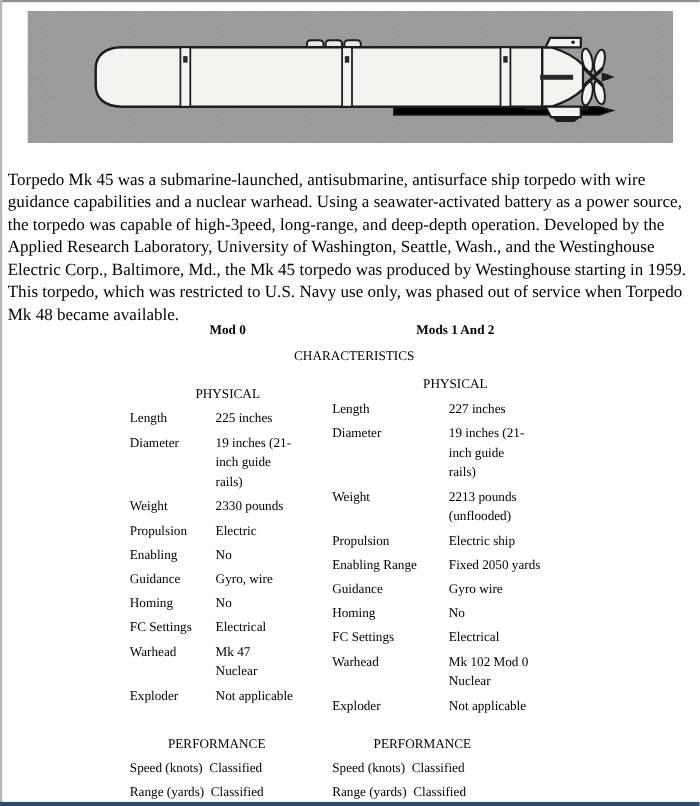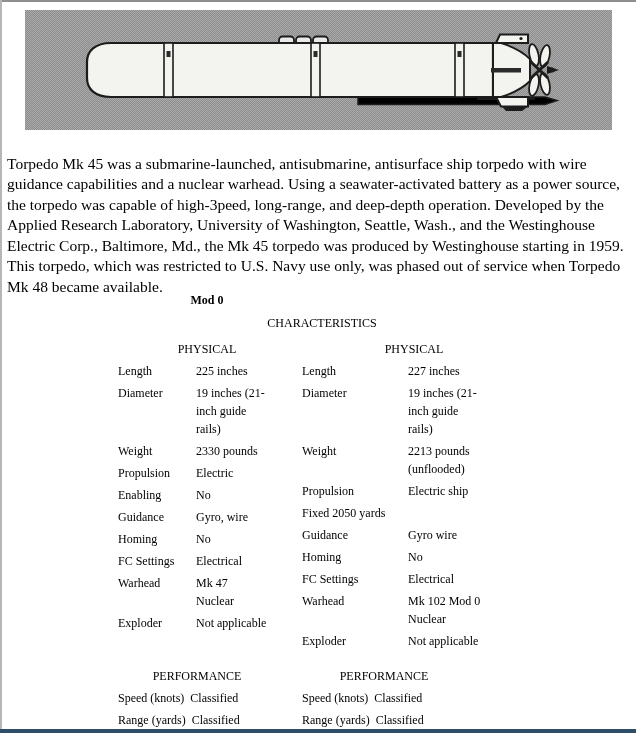--- a/index.html
+++ b/index.html
@@ -27,21 +27,21 @@
     font-size: 15.5px; line-height: 20.6px;
   }
 
   
   .chars { position: absolute; left: 118px; top: 291px; font-size: 12px; line-height: 18px; }
   .mod-headers { display: flex; }
   .mod-h { font-weight: bold; text-align: center; }
   .mod-h.left  { width: 178px; }
   .mod-h.right { width: 224px; margin-left: 6px; }
   .char-title { width: 408px; text-align: center; margin-top: 5px; }
-  .cols { display: flex; align-items: flex-start; margin-top: 8px; }
+  .cols { display: flex; align-items: center; margin-top: 8px; }
   .col.left  { width: 178px; }
   .col.right { width: 224px; margin-left: 6px; }
   .sec-h { text-align: center; margin-bottom: 4px; }
   .col.left  .sec-h.perf-h { width: 158px; }
   .col.right .sec-h.perf-h { width: 164px; }
   .row { display: flex; margin-bottom: 4px; }
   .lbl { flex: 0 0 auto; white-space: nowrap; }
   .col.left  .lbl { min-width: 78px; }
   .col.right .lbl { min-width: 106px; }
   .val { white-space: pre-line; }
@@ -111,20 +111,21 @@
     <path d="M522,56 L534,60 L522,64 Z" fill="#1c1c1c"></path>
     <circle cx="527" cy="60" r="2.5" fill="#1c1c1c"></circle>
   </svg>
 
   <p class="desc">Torpedo Mk 45 was a submarine-launched, antisubmarine, antisurface ship torpedo with wire guidance capabilities and a nuclear warhead. Using a seawater-activated battery as a power source, the torpedo was capable of high-3peed, long-range, and deep-depth operation. Developed by the Applied Research Laboratory, University of Washington, Seattle, Wash., and the Westinghouse Electric Corp., Baltimore, Md., the Mk 45 torpedo was produced by Westinghouse starting in 1959. This torpedo, which was restricted to U.S. Navy use only, was phased out of service when Torpedo Mk 48 became available.</p>
 
   <div class="chars">
 
     <div class="mod-headers">
       <div class="mod-h left">Mod 0</div>
+      <div class="mod-h right">Mods 1 And 2</div>
     </div>
 
     <div class="char-title">CHARACTERISTICS</div>
 
     <div class="cols">
 
       <div class="col left">
         <div class="sec-h">PHYSICAL</div>
         <div class="row">
             <div class="lbl">Length</div>
@@ -186,20 +187,21 @@
         <div class="row">
             <div class="lbl">Weight</div>
             <div class="val">2213 pounds
 (unflooded)</div>
           </div>
         <div class="row">
             <div class="lbl">Propulsion</div>
             <div class="val">Electric ship</div>
           </div>
         <div class="row">
+            <div class="lbl">Enabling Range</div>
             <div class="val">Fixed 2050 yards</div>
           </div>
         <div class="row">
             <div class="lbl">Guidance</div>
             <div class="val">Gyro wire</div>
           </div>
         <div class="row">
             <div class="lbl">Homing</div>
             <div class="val">No</div>
           </div>

